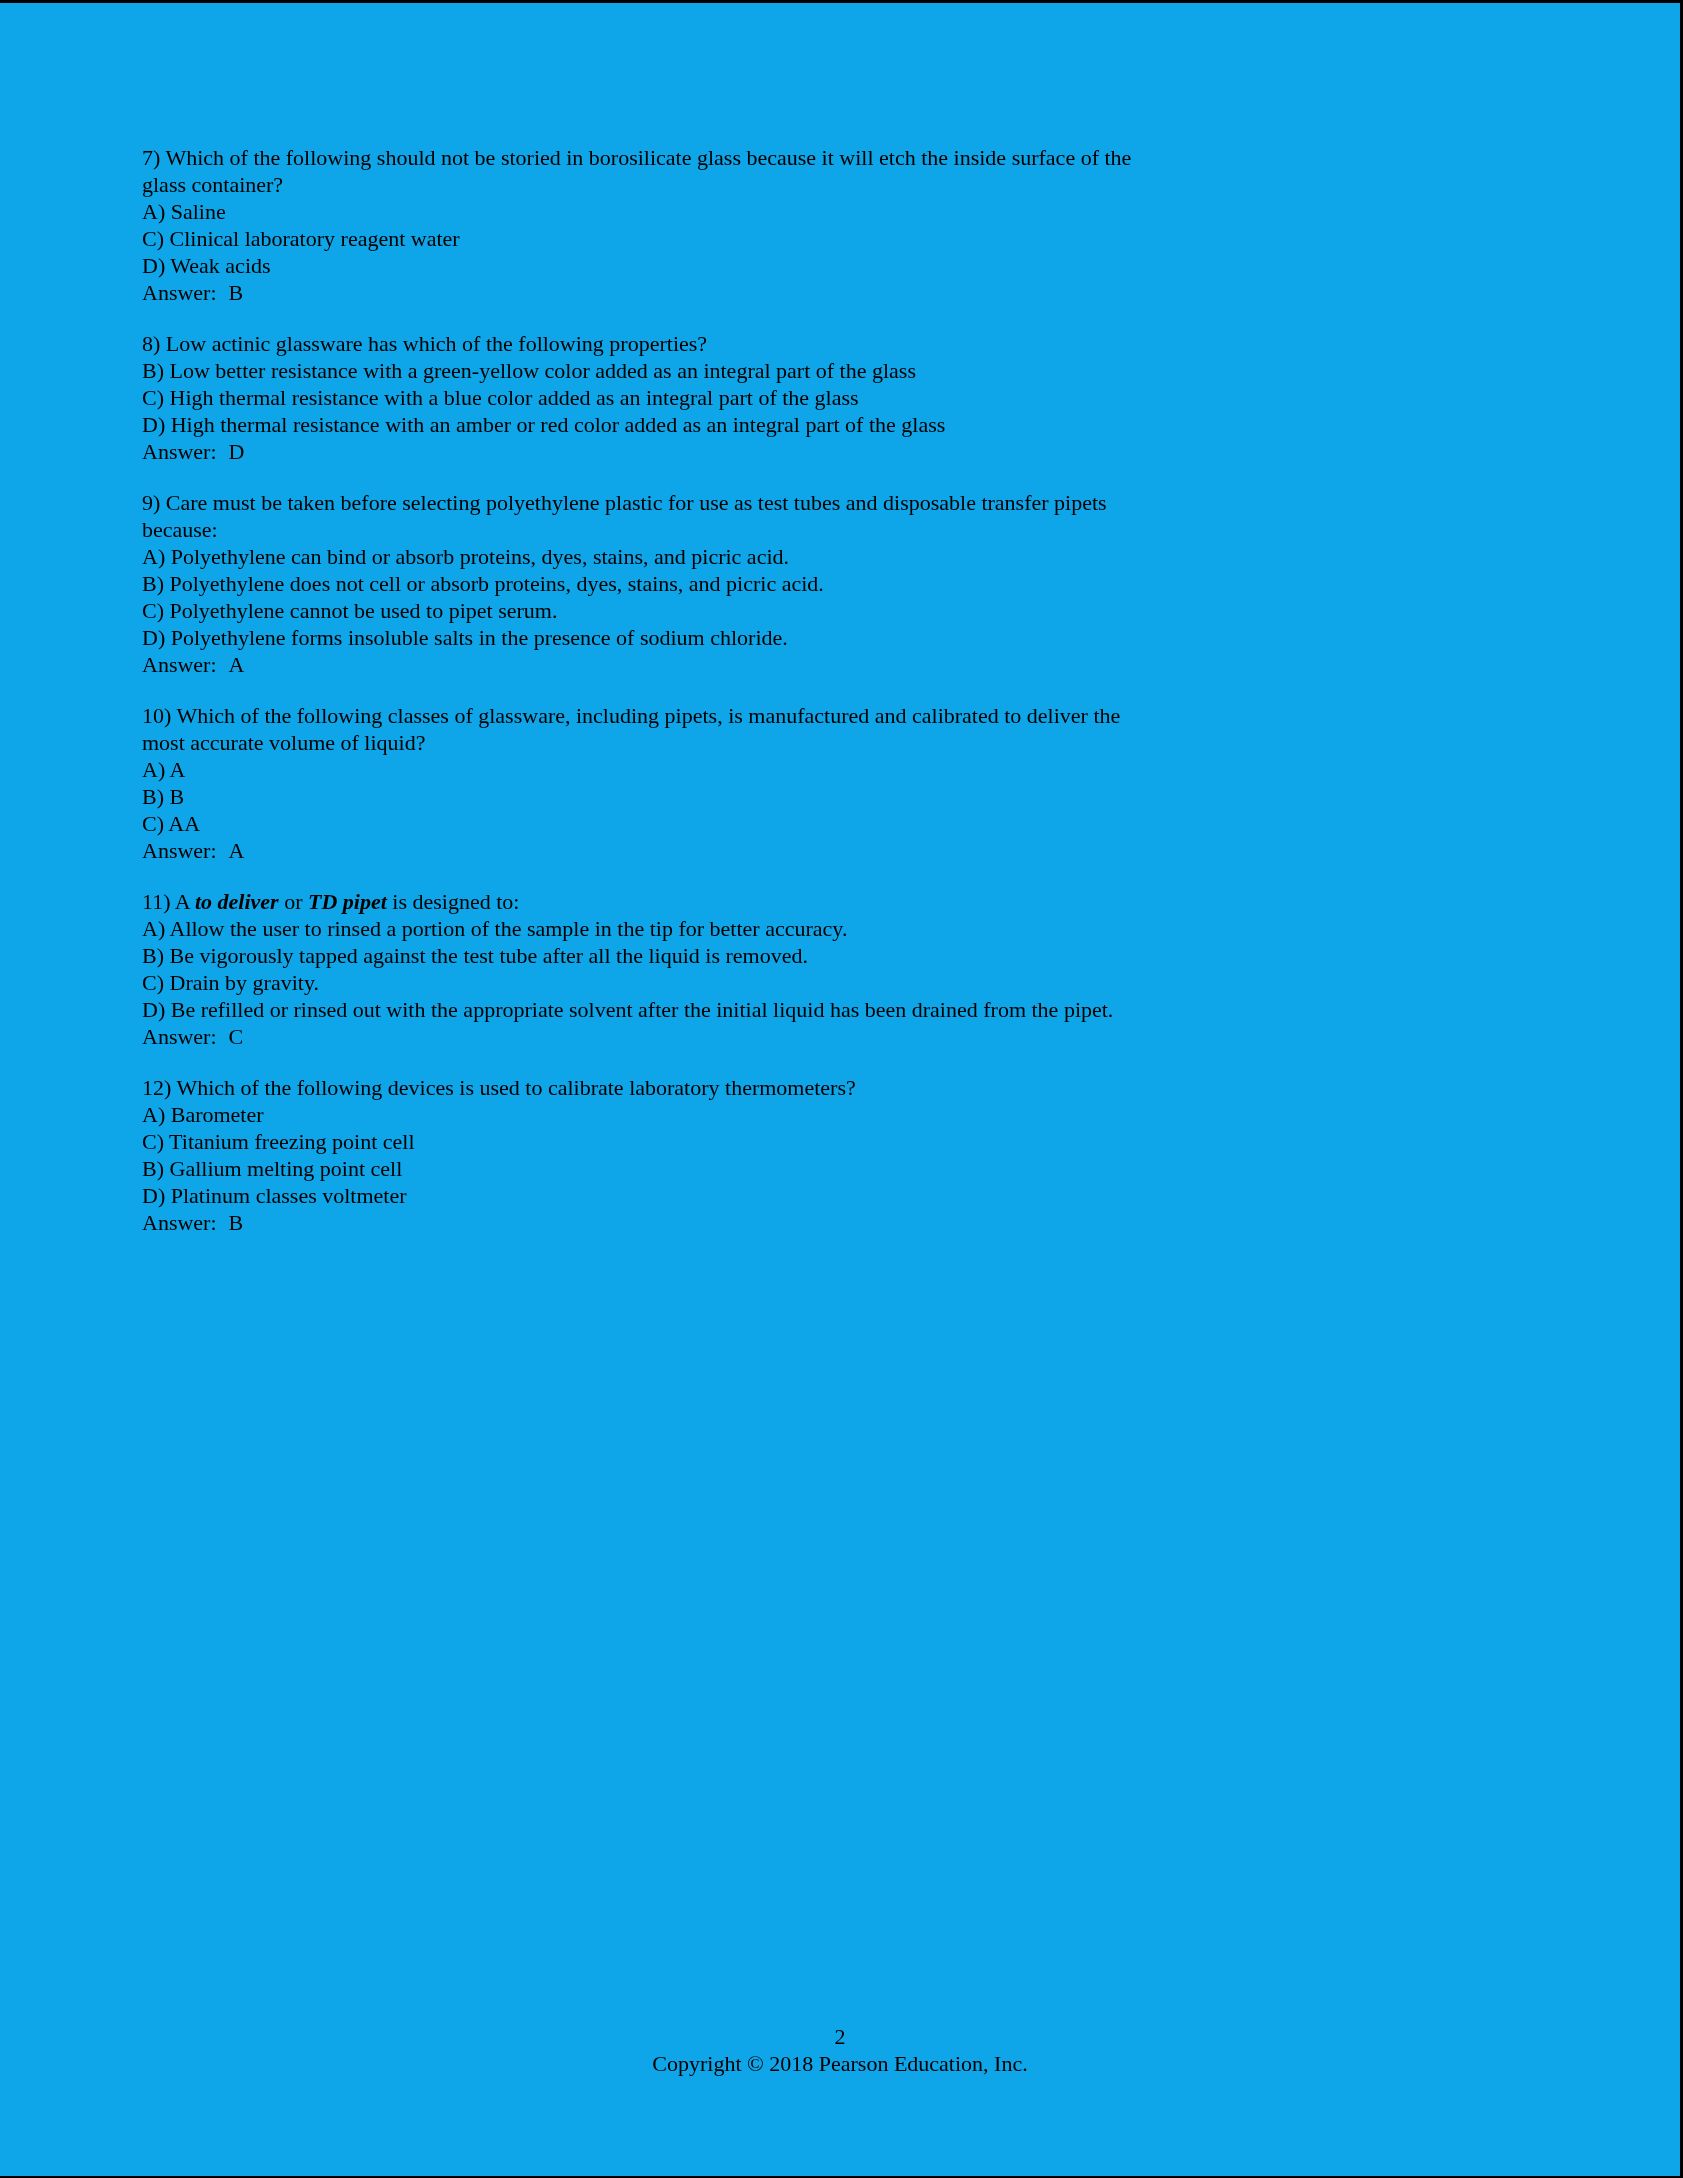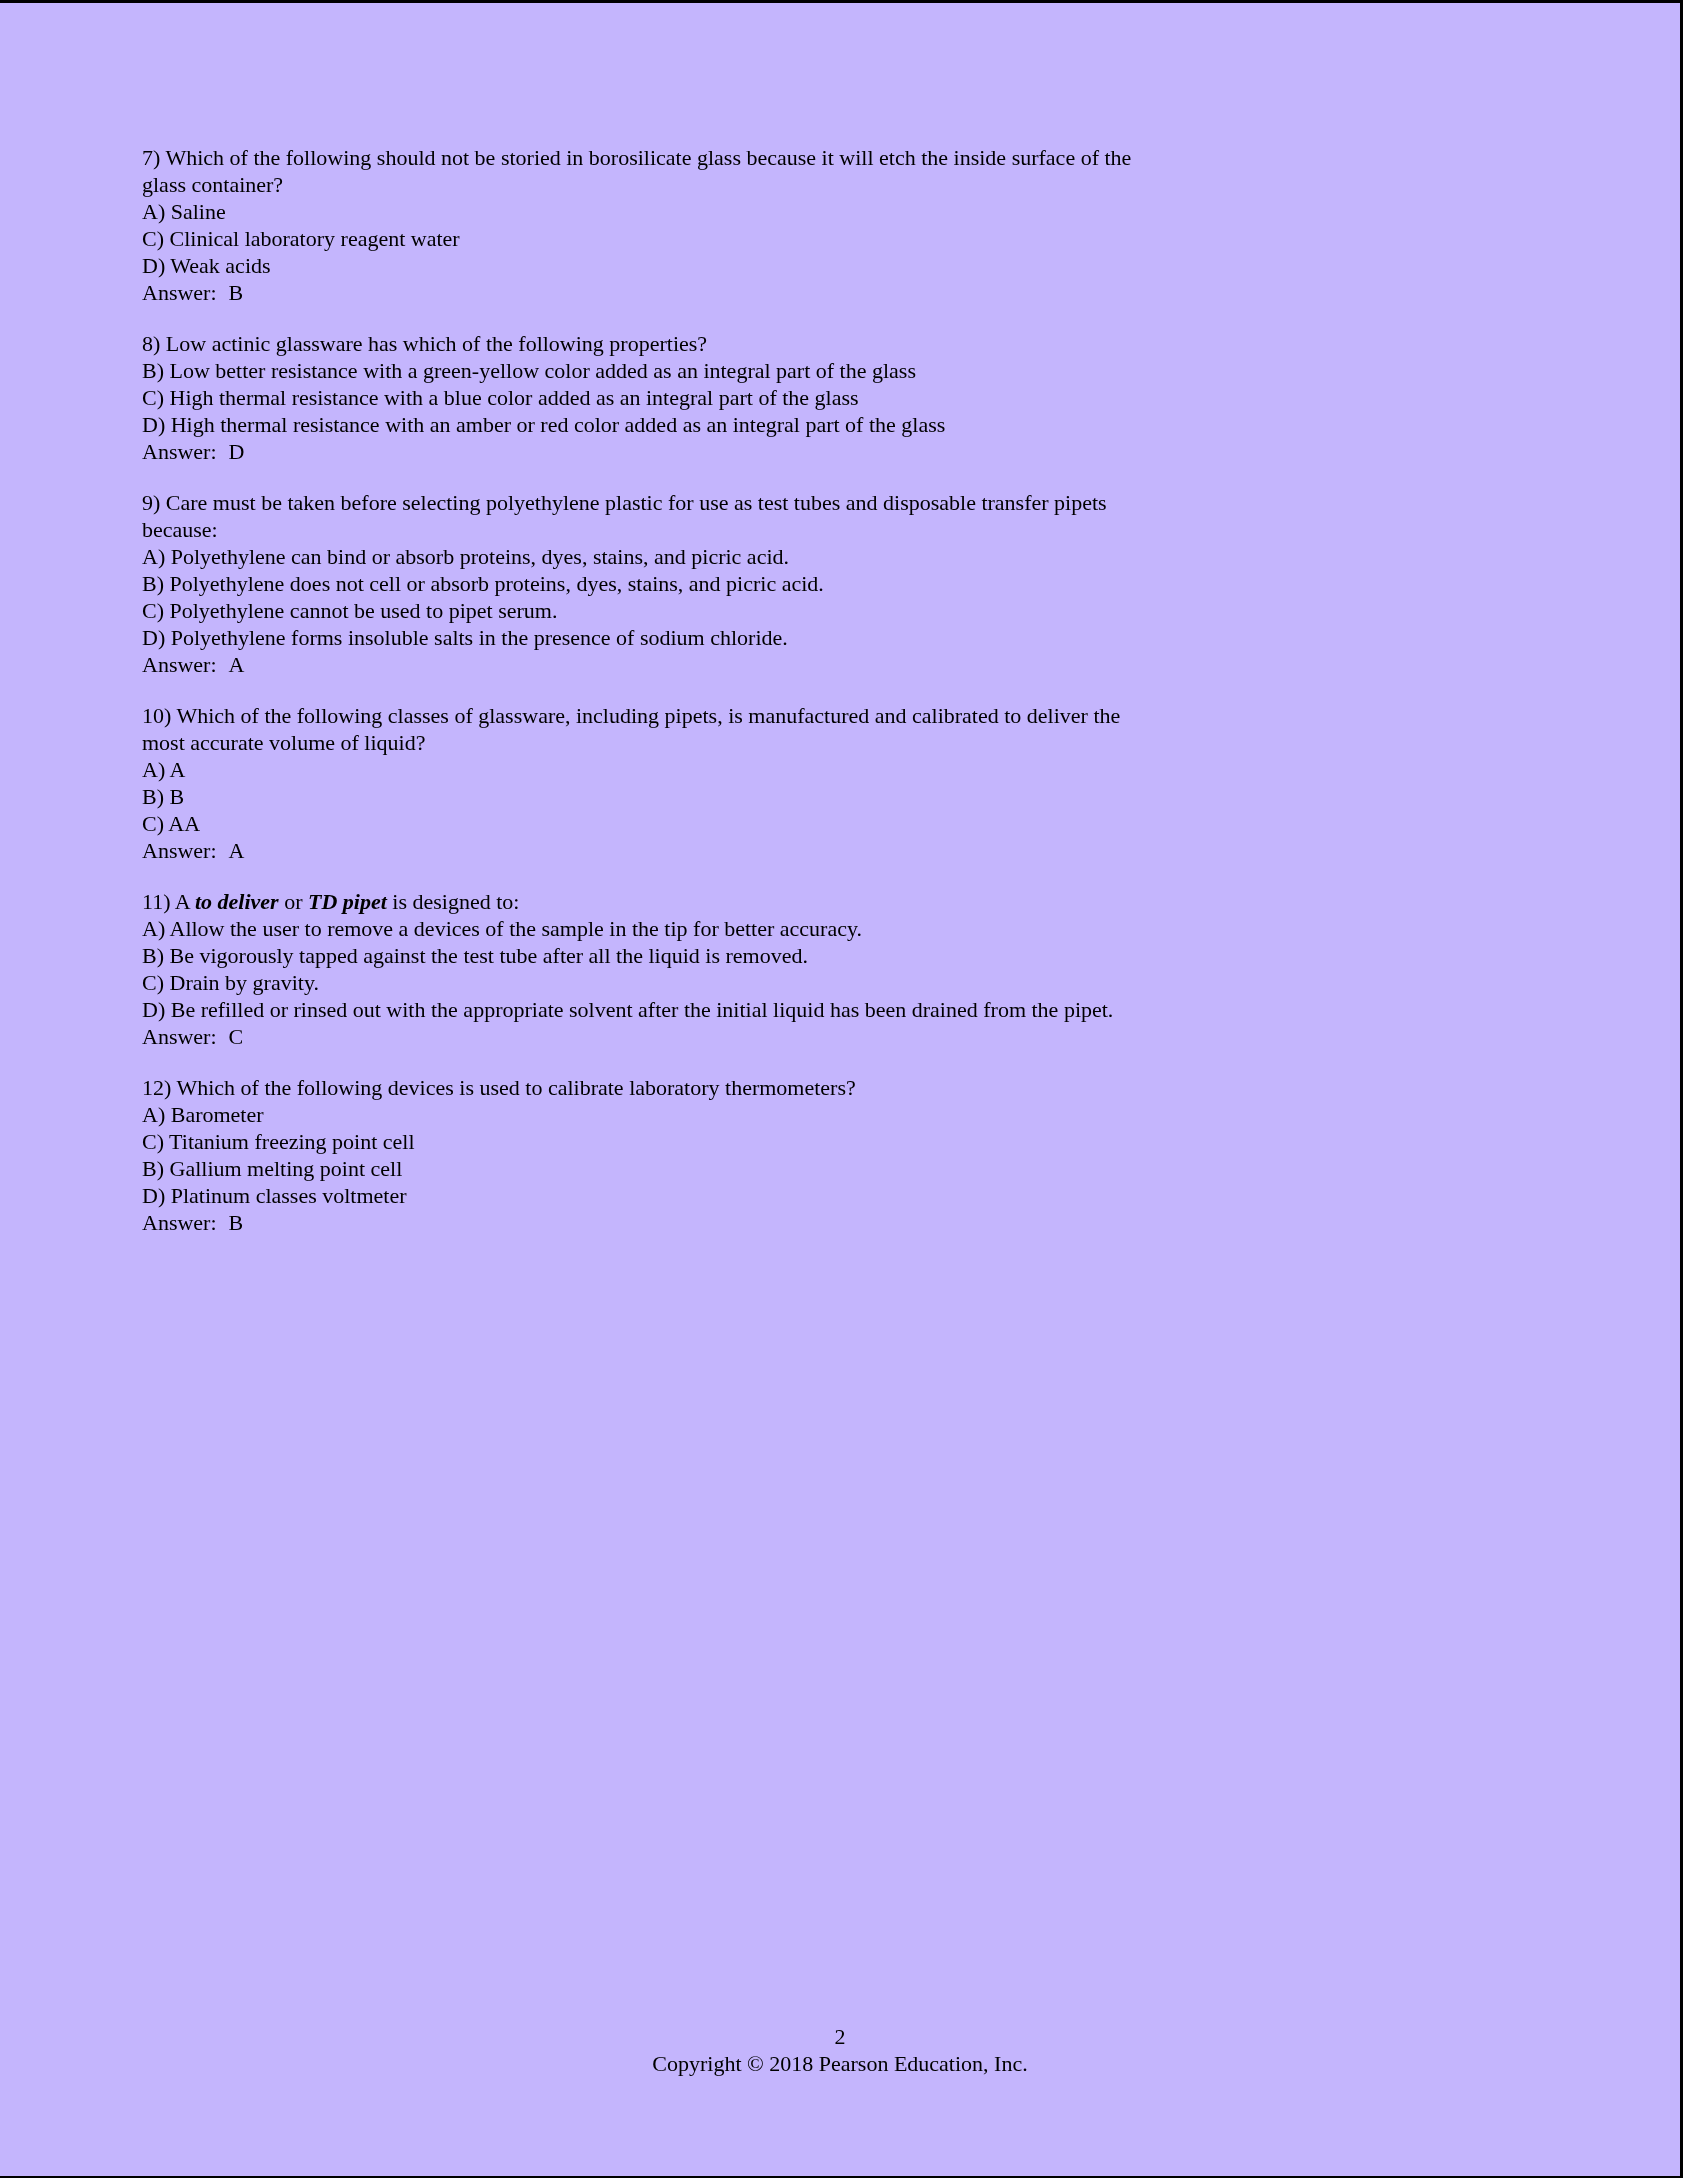--- a/index.html
+++ b/index.html
@@ -9,21 +9,21 @@
     width: 1683px;
     height: 2178px;
     background: #ffffff;
     font-family: "Liberation Serif", "DejaVu Serif", serif;
     color: #000000;
   }
   .page {
     position: relative;
     width: 1683px;
     height: 2178px;
-    background: #c4b5fd;
+    background: #0ea5e9;
     border-top: 3px solid #000000;
     border-right: 3px solid #000000;
     border-bottom: 2px solid #000000;
     overflow: hidden;
   }
   .content {
     position: absolute;
     top: 141px;
     left: 142px;
     width: 1000px;
@@ -81,21 +81,21 @@
     <section class="question">
       <p class="stem">10) Which of the following classes of glassware, including pipets, is manufactured and calibrated to deliver the most accurate volume of liquid?</p>
       <p class="choice">A) A</p>
       <p class="choice">B) B</p>
       <p class="choice">C) AA</p>
       <p class="answer"><span>Answer:</span><span class="answer-letter">A</span></p>
     </section>
 
     <section class="question">
       <p class="stem"><span>11) A </span><span class="italic">to deliver</span><span> or </span><span class="italic">TD pipet</span><span> is designed to:</span></p>
-      <p class="choice">A) Allow the user to remove a devices of the sample in the tip for better accuracy.</p>
+      <p class="choice">A) Allow the user to rinsed a portion of the sample in the tip for better accuracy.</p>
       <p class="choice">B) Be vigorously tapped against the test tube after all the liquid is removed.</p>
       <p class="choice">C) Drain by gravity.</p>
       <p class="choice">D) Be refilled or rinsed out with the appropriate solvent after the initial liquid has been drained from the pipet.</p>
       <p class="answer"><span>Answer:</span><span class="answer-letter">C</span></p>
     </section>
 
     <section class="question">
       <p class="stem">12) Which of the following devices is used to calibrate laboratory thermometers?</p>
       <p class="choice">A) Barometer</p>
       <p class="choice">C) Titanium freezing point cell</p>

